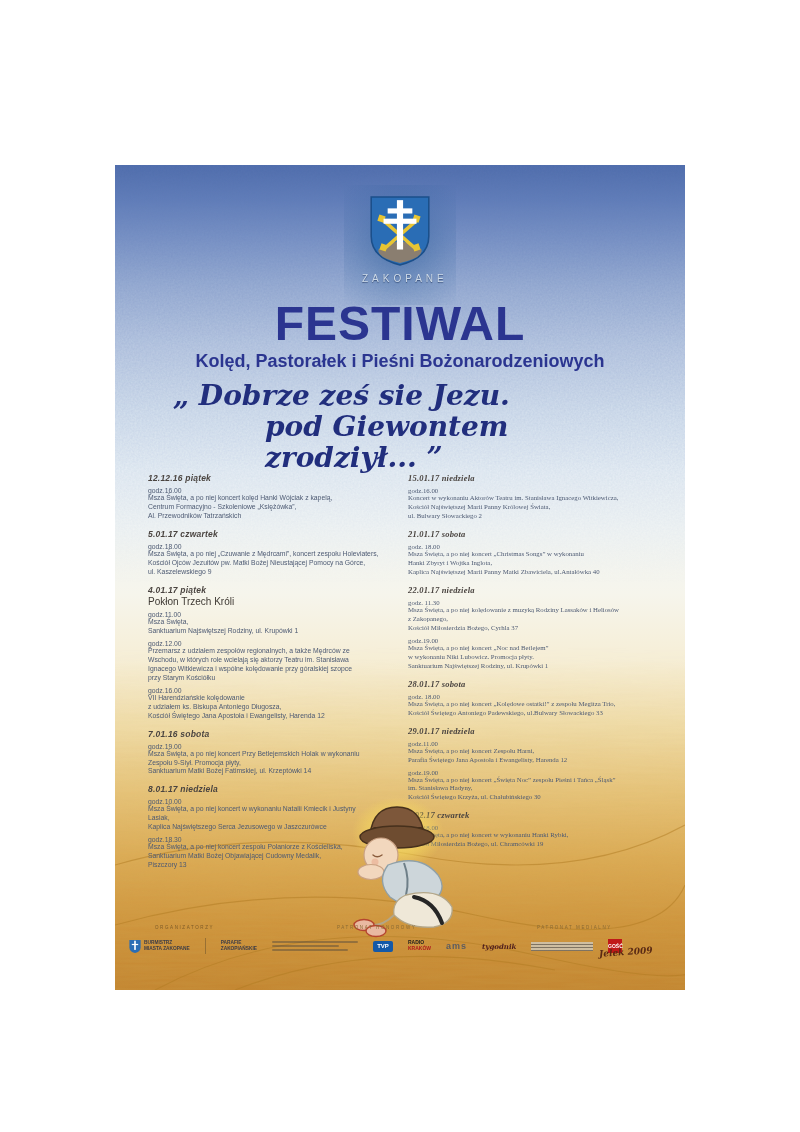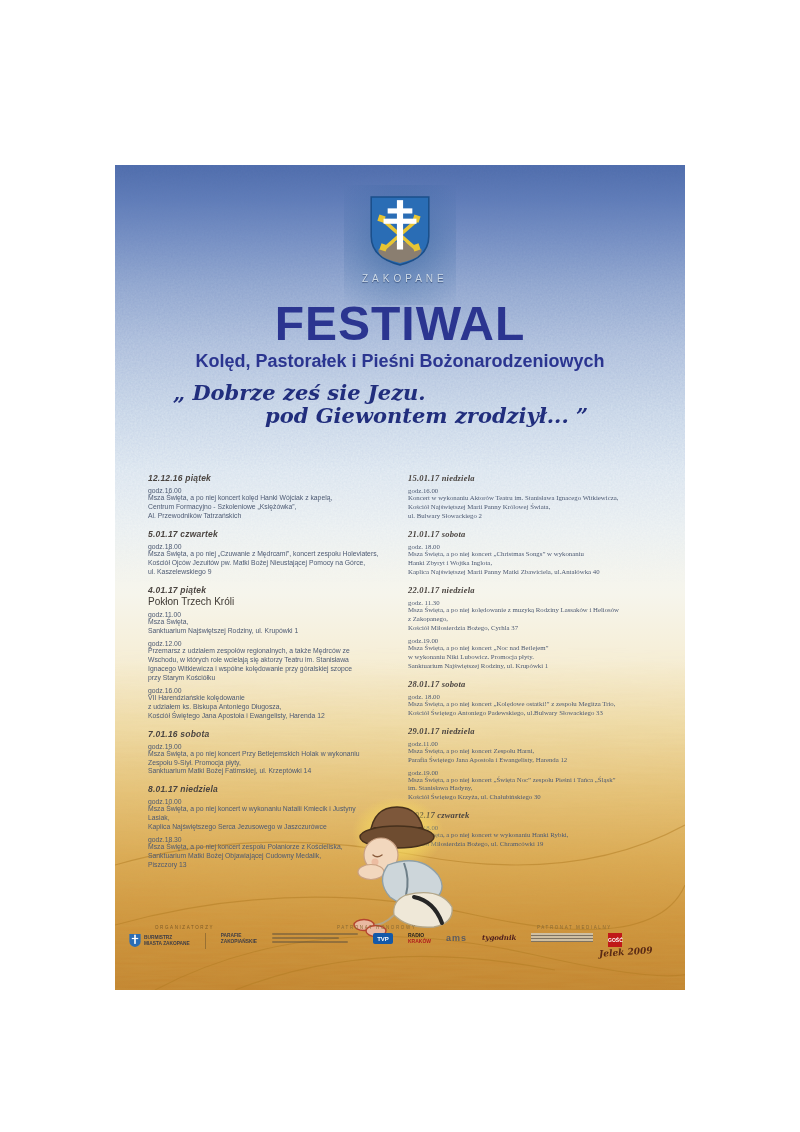--- a/index.html
+++ b/index.html
@@ -25,21 +25,21 @@
 
   
   .title { position:absolute; left:0; top:131px; width:570px; text-align:center;
     font-size:48px; font-weight:bold; color:#2b3590; letter-spacing:1px; }
   .subtitle { position:absolute; left:0; top:186px; width:570px; text-align:center;
     font-size:18px; font-weight:bold; color:#2b3590; }
 
   
   .quote { position:absolute; left:58px; top:216px; width:470px;
     font-family:"DejaVu Serif", serif; font-style:italic; font-weight:bold;
-    color:#212e7d; font-size:21px; line-height:1.1; }
+    color:#212e7d; font-size:28px; line-height:1.1; }
   .quote .q2 { margin-left:92px; }
 
   
   .col { position:absolute; top:308px; }
   .col-left  { left:33px;  width:258px; }
   .col-right { left:293px; width:270px;font-family:Liberation Serif, serif; }
   .event { margin-bottom:8px; }
   .ev-date { font-size:8.5px; font-weight:bold; font-style:italic; color:#4a4440;
     margin-bottom:1px; letter-spacing:.2px; }
   .ev-sub { font-size:10px; font-weight:normal; color:#3e3933; margin:1px 0 1px; }
@@ -49,21 +49,21 @@
   
   .baby { position:absolute; left:203px; top:628px; }
 
   
   .footer { position:absolute; left:14px; top:758px; width:542px; height:48px; font-size:4.5px; }
   .cap { position:absolute; letter-spacing:1.6px; color:#7d5b27; font-size:4.5px; }
   .cap-org { left:26px; top:2px; }
   .cap-hon { left:208px; top:2px; color:#8a6a33; }
   .cap-med { left:408px; top:2px; color:#8a6a33; }
   .logo-row { position:absolute; left:0px; top:10px; width:542px; height:26px;
-    display:flex; align-items:flex-start; gap:15px; }
+    display:flex; align-items:center; gap:15px; }
   .lg { display:flex; align-items:center; gap:3px; }
   .lg-txt { font-size:4.8px; line-height:1.25; color:#3c3c46; font-weight:bold; }
   .vdiv { width:1px; height:16px; background:rgba(90,70,40,.45); }
   .hon-block { width:86px; display:flex; flex-direction:column; gap:2px; }
   .hon-block i { display:block; height:2px; background:rgba(80,70,60,.45); border-radius:1px; }
   .tvp-box { width:20px; height:11px; background:#1459a8; color:#fff; font-weight:bold;
     font-size:6px; display:flex; align-items:center; justify-content:center; border-radius:2px; }
   .radio { font-size:5px; font-weight:bold; color:#1d1d1d; line-height:1.15; }
   .radio b { color:#b01d1d; }
   .ams { font-size:9px; font-weight:bold; color:#5c5c60; letter-spacing:1px; }

